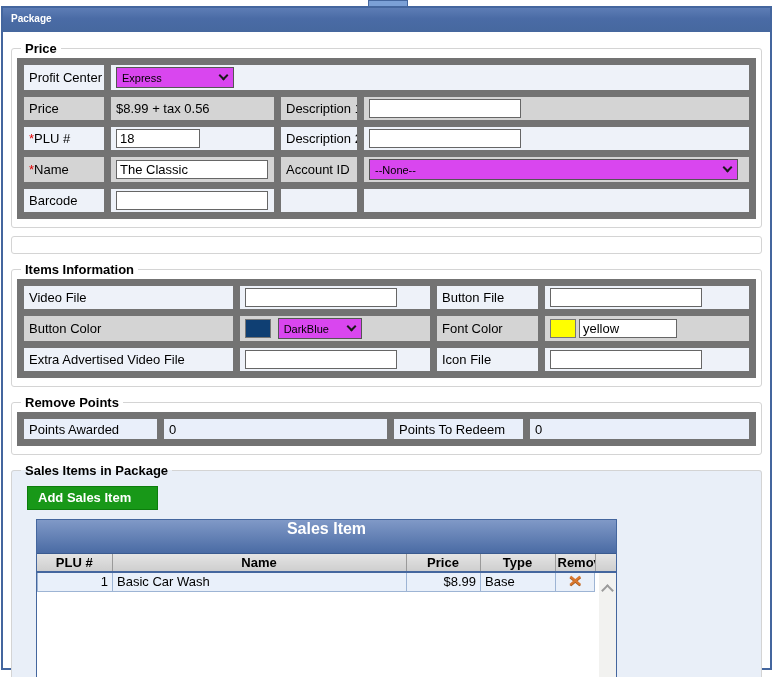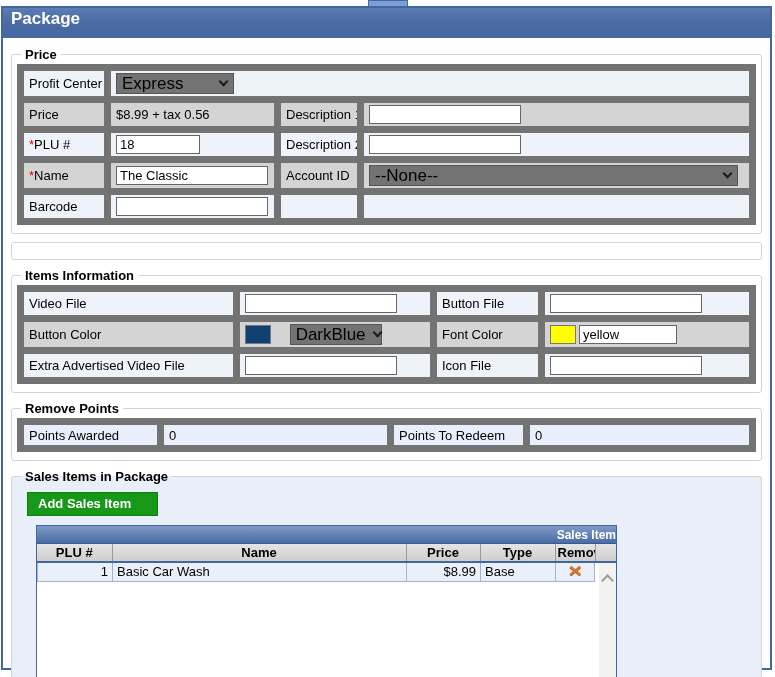--- a/index.html
+++ b/index.html
@@ -5,59 +5,59 @@
   * { box-sizing: border-box; margin: 0; padding: 0; }
   html,body { width:775px; height:677px; background:#fff; font-family:"Liberation Sans", sans-serif; overflow:hidden; }
   body { position:relative; }
 
   .top-tab { position:absolute; left:368px; top:0; width:40px; height:6px;
              background:#7ba0d6; border:1px solid #44669e; border-bottom:none; }
 
   .page { position:absolute; left:1px; top:6px; width:771px; height:664px;
           border:2px solid #44669e; background:#fff; }
 
-  .title-bar { height:30px; background:linear-gradient(#5d7db5, #4a6ba5 45%, #46689f);
-               color:#fff; font-size:17px; font-weight:bold; line-height:22px; padding-left:8px; }
+  .title-bar { height:24px; background:linear-gradient(#5d7db5, #4a6ba5 45%, #46689f);
+               color:#fff; font-size:10px; font-weight:bold; line-height:22px; padding-left:8px; }
 
   .content { padding:1px 4px; }
 
   fieldset.fs { border:1px solid #d4d4d4; border-radius:3px; margin:8px 4px; padding:2px 5px 8px 5px; background:#fff; }
   fieldset.fs legend { font-size:13px; font-weight:bold; color:#000; padding:0 4px; margin-left:4px; }
   fieldset.fs.sales-fs { background:#e9eff8; padding-bottom:12px; }
 
   table.ftb { width:100%; border-collapse:collapse; border:1px solid #44669e; table-layout:fixed; }
   table.ftb td { border:7px solid #737373; font-size:13px; color:#000; padding:2px 5px; height:27px; overflow:hidden; white-space:nowrap; }
   tr.light td { background:#eef2f9; }
   tr.gray  td { background:#d4d4d4; }
   tr.lightblue td { background:#e9effa; }
   .req { color:#e00000; }
 
   input.ti { border:1px solid #666; background:#fff; height:19px; font-family:"Liberation Sans",sans-serif;
              font-size:13px; padding:1px 3px; vertical-align:middle; }
   .w150 { width:152px; } .w75 { width:84px; } .w98 { width:98px; }
 
-  .sel { display:inline-flex; align-items:center; justify-content:space-between; background:#737373;
-         border:1px solid #555; height:21px; padding:0 5px; font-size:17px; vertical-align:middle; cursor:default; }
+  .sel { display:inline-flex; align-items:center; justify-content:space-between; background:#d946ef;
+         border:1px solid #555; height:21px; padding:0 5px; font-size:11px; vertical-align:middle; cursor:default; }
   .sel .chev-dn { width:7px; height:7px; border:solid #1a1a1a; border-width:0 2px 2px 0;
                   transform:rotate(45deg); margin:-4px 1px 0 8px; flex:none; }
   .sel-express { width:118px; }
-  .sel-darkblue { width:92px;margin-left:12px; }
+  .sel-darkblue { width:84px; }
   .sel-wide { width:calc(100% - 6px); }
 
   .swatch { display:inline-block; width:26px; height:19px; border:1px solid #777; vertical-align:middle; margin-right:3px; }
 
   .plusbox { display:inline-block; width:12px; height:12px; border:1px solid #848484; background:#fff;
              line-height:10px; text-align:center; font-size:11px; font-weight:normal; color:#000;
              vertical-align:-1px; margin-right:5px; cursor:pointer; }
 
   .add-btn { display:inline-block; background:#189818; border:1px solid #0d7d0d; color:#fff;
              font-size:13px; font-weight:bold; padding:3px 26px 4px 10px; margin:6px 0 9px 10px; cursor:pointer; }
 
   .scroll-container { margin-left:19px; width:581px; border:1px solid #44669e; background:#fff; }
-  .grp-header { height:18px; line-height:18px; text-align:right; color:#fff; font-size:12px; font-weight:bold;
+  .grp-header { height:34px; line-height:18px; text-align:center; color:#fff; font-size:16px; font-weight:bold;
                 background:linear-gradient(#8099c7, #4a6ba4); border-bottom:1px solid #3a5a8f; }
   table.hdr { width:100%; border-collapse:collapse; table-layout:fixed; }
   table.hdr td { height:18px; background:linear-gradient(#e4e4e4, #cecece); border-right:1px solid #9a9a9a;
                  border-bottom:2px solid #44669e; font-size:13px; font-weight:bold; text-align:center;
                  padding:0 2px; overflow:hidden; white-space:nowrap; }
   table.hdr td:last-child { border-right:none; }
 
   .tbl-body { position:relative; height:151px; background:#fff; }
   table.rows { width:558px; border-collapse:collapse; table-layout:fixed; }
   table.rows td { height:18px; background:#e9f0fa; border:1px solid #9db4d4; border-top:none;

